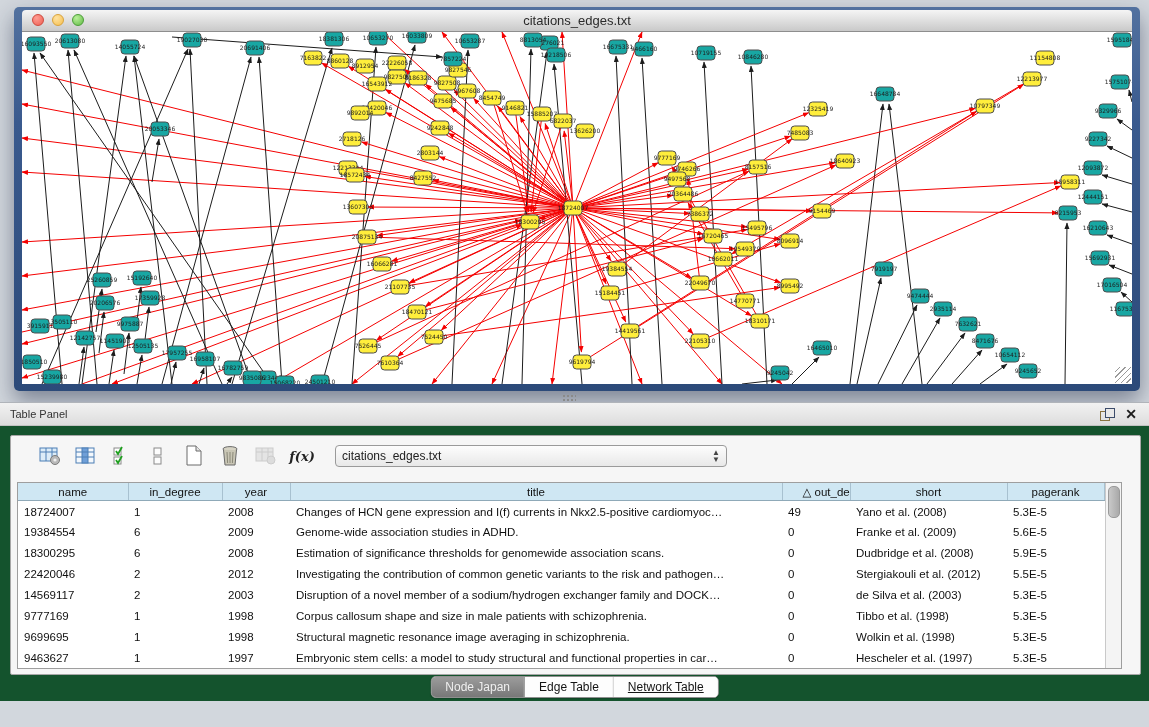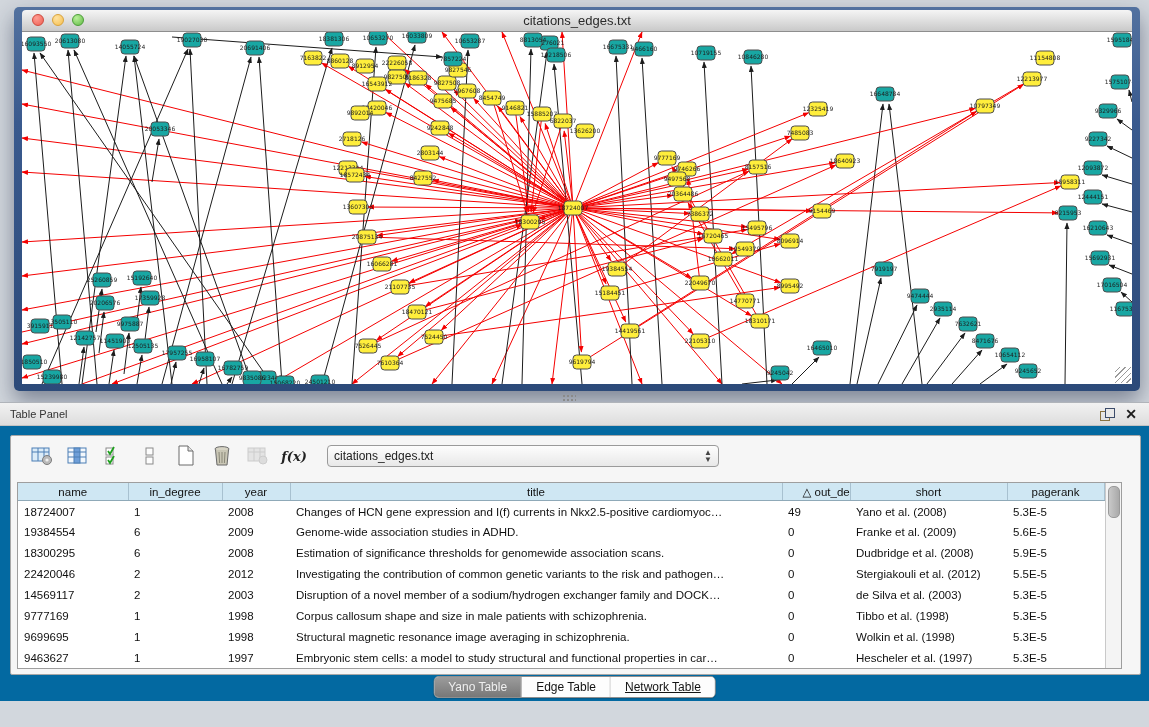--- a/index.html
+++ b/index.html
@@ -27,35 +27,35 @@
   .resize-grip{position:absolute;right:1px;bottom:1px;width:16px;height:16px;
     background:repeating-linear-gradient(135deg,transparent 0 3px,#9a9a9a 3px 4px);}
 
   
   .splitter-grip{position:absolute;left:562px;top:394px;width:14px;height:7px;
     background:radial-gradient(circle,#8a8a8a 1px,transparent 1.4px);
     background-size:4px 4px;}
 
   
   .table-panel{position:absolute;left:0;top:402px;width:1149px;height:298px;
-    background:#0369a1;border-top:1px solid #b0b4ba;}
+    background:#14532d;border-top:1px solid #b0b4ba;}
   .panel-header{height:22px;background:linear-gradient(#f2f2f2,#dddddd);
     border-bottom:1px solid #c2c2c2;display:flex;align-items:center;}
   .panel-title{font-size:11px;color:#333;padding-left:10px;flex:1;}
   .panel-header-icons{display:flex;align-items:center;gap:10px;padding-right:12px;}
   .float-ic{width:15px;height:13px;position:relative;cursor:default;}
   .float-ic .sq1{position:absolute;left:0;top:3px;width:8px;height:8px;border:1px solid #8a7340;}
   .float-ic .sq2{position:absolute;left:5px;top:0;width:8px;height:8px;border:1px solid #3c4c6a;background:#e9e9e9;}
   .close-ic{font-size:14px;font-weight:bold;color:#1b1b1b;line-height:13px;cursor:default;}
 
   .panel-content{position:absolute;left:10px;right:8px;top:32px;height:238px;
     background:#f6f6f6;border:1px solid #a7a7a7;border-radius:2px;}
 
   
-  .toolbar{height:40px;display:flex;align-items:center;gap:6px;padding-left:16px;}
+  .toolbar{height:40px;display:flex;align-items:center;gap:6px;padding-left:24px;}
   .tool-btn{width:30px;height:28px;display:flex;align-items:center;justify-content:center;
     border:none;background:transparent;padding:0;}
   .fx{font-family:"DejaVu Serif",serif;font-style:italic;font-weight:bold;font-size:13px;color:#222;}
   .net-select{margin-left:12px;width:392px;height:22px;border:1px solid #9a9a9a;border-radius:4px;
     background:linear-gradient(#fdfdfd,#e8e8e8);display:flex;align-items:center;
     font-size:12px;color:#222;padding:0 6px;box-sizing:border-box;}
   .net-select .val{flex:1;}
   .net-select .arrows{font-size:8px;line-height:7px;color:#444;text-align:center;}
 
   
@@ -921,21 +921,21 @@
             </tr>
           </tbody>
       </table>
       <div class="vscroll">
         <div class="vthumb"></div>
       </div>
     </div>
   </div>
 
   <div class="tabs">
-    <div class="tab active">Yano Table</div>
+    <div class="tab active">Node Japan</div>
     <div class="tab">Edge Table</div>
     <div class="tab">Network Table</div>
   </div>
 </div>
 
 <div class="status-bar">
   <span class="mem-label">Memory: OK</span>
   <span class="mem-dot"></span>
 </div>
 

